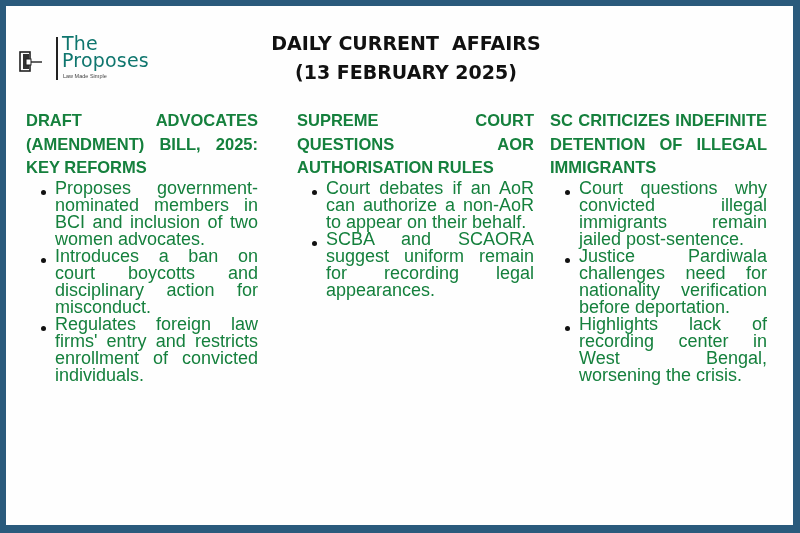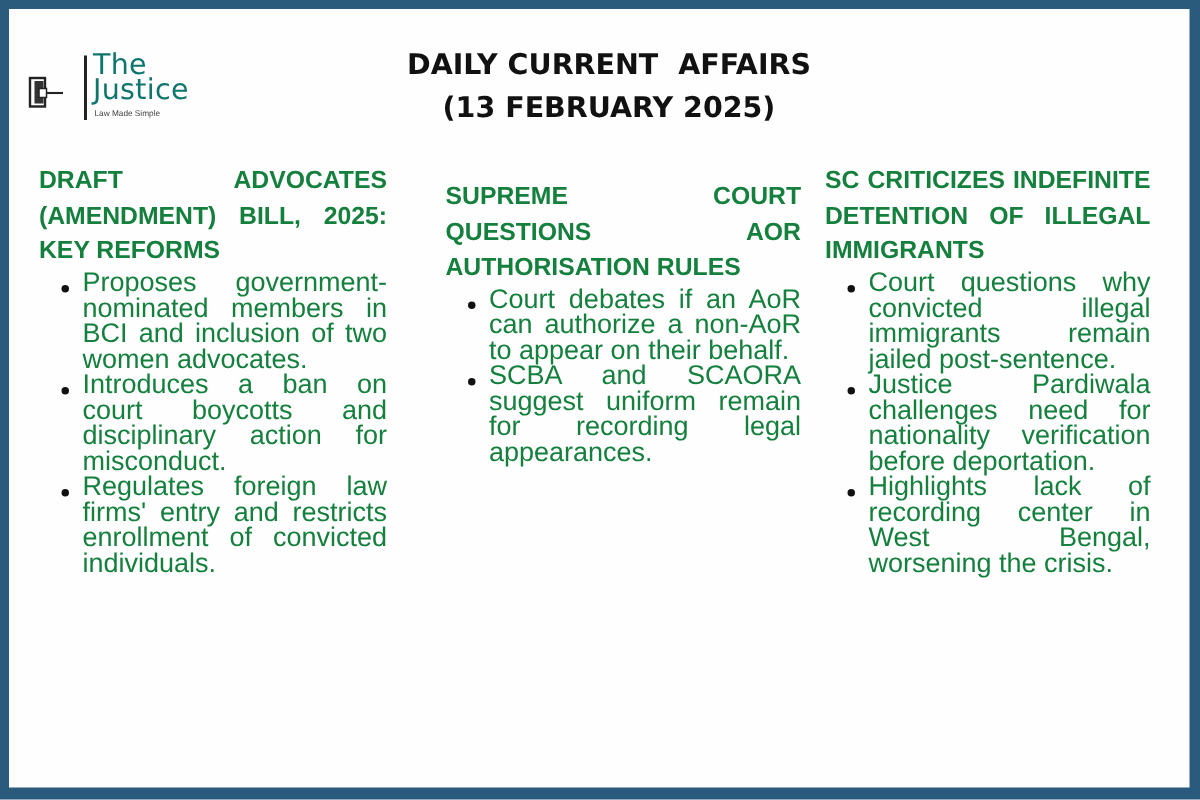--- a/index.html
+++ b/index.html
@@ -45,39 +45,39 @@
   .col ul { margin: 0; padding: 0 0 0 29px; list-style: none; }
   .col li {
     position: relative; font-size: 18px; line-height: 17px;
     text-align: justify; text-align-last: left; margin-bottom: 0;
   }
   .col li::before {
     content: ""; position: absolute; left: -14px; top: 10px;
     width: 5px; height: 5px; border-radius: 50%; background: #111;
   }
   .c1 { left: 20px; width: 232px; }
-  .c2 { left: 291px; width: 237px; margin-top: 11px; }
+  .c2 { left: 291px; width: 237px; }
   .c3 { left: 544px; width: 217px; }
 </style>
 </head>
 <body>
 
 <div class="page">
 
   <div class="logo">
     <svg class="logo-icon" viewBox="0 0 26 24">
       <rect x="2" y="2" width="10" height="19" fill="#fff" stroke="#222" stroke-width="1.6"></rect>
       <rect x="5" y="4" width="6" height="15" fill="#333"></rect>
       <rect x="8" y="9" width="5" height="6" fill="#fff" stroke="#222" stroke-width="1"></rect>
       <line x1="13" y1="12" x2="24" y2="12" stroke="#222" stroke-width="1.4"></line>
     </svg>
     <div class="logo-bar"></div>
     <div class="logo-name">
       <div>The</div>
-      <div>Justice</div>
+      <div>Proposes</div>
     </div>
     <div class="logo-tag">Law Made Simple</div>
   </div>
 
   <div class="title">
     <div style="white-space:pre">DAILY CURRENT  AFFAIRS</div>
     <div>(13 FEBRUARY 2025)</div>
   </div>
 
   <div class="col c1">

